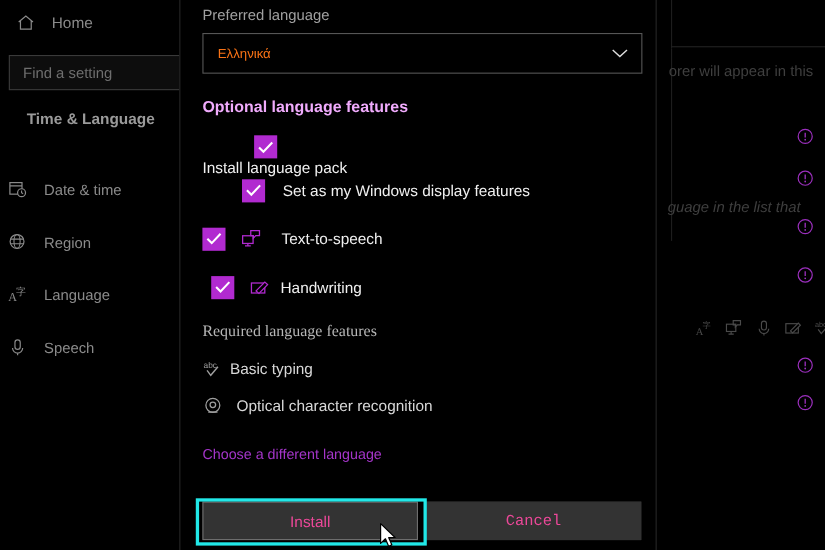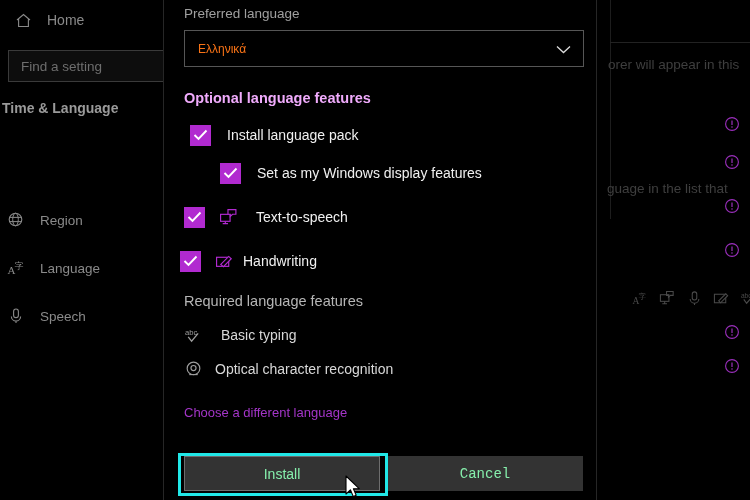--- a/index.html
+++ b/index.html
@@ -7,21 +7,21 @@
     width: 750px; height: 500px;
     background: #000;
     font-family: "Liberation Sans", sans-serif;
     overflow: hidden;
   }
   #root { position: relative; width: 750px; height: 500px; background: #000; }
 
   
   .bg-window { position: absolute; inset: 0; background: #000; }
 
-  .sidebar { position: absolute; left: 0; top: 0; width: 163px; height: 448px; background: #000; }
+  .sidebar { position: absolute; left: 0; top: 0; width: 163px; height: 448px; background: #000; text-align: center; }
 
   .home-row {
     position: absolute; left: 0; top: 6px; width: 163px; height: 28px;
     display: flex; align-items: center; gap: 14px; padding-left: 13px;
   }
   .home-label { color: #8a8a8a; font-size: 14px; }
 
   .search-box {
     position: absolute; left: 8px; top: 50px; width: 156px; height: 32px;
     border: 1px solid #3a3a3a; background: #0d0d0d;
@@ -89,21 +89,21 @@
   .link {
     position: absolute; left: 20px; top: 415px;
     color: #a435c9; font-size: 13px;
   }
 
   
   .btn {
     position: absolute; height: 35px; background: #333333;
     border: 1px solid #6d6d6d;
     display: flex; align-items: center; justify-content: center;
-    color: #86efac; font-size: 14px;
+    color: #ec4899; font-size: 14px;
   }
   .btn-install { left: 20px; top: 466px; width: 196px; }
   .btn-cancel  { left: 223px; top: 466px; width: 196px; border-color: #333333; font-family: Liberation Mono, monospace; }
 
   .focus-ring {
     position: absolute; left: 178px; top: 453px; width: 210px; height: 43px;
     border: 3px solid #21e8e8; background: transparent; pointer-events: none;
   }
 
   .cursor { position: absolute; left: 345px; top: 475px; width: 17px; height: 25px; }
@@ -125,20 +125,31 @@
         </span>
         <span class="home-label">Home</span>
       </div>
 
       <div class="search-box">
         <span class="search-ph">Find a setting</span>
       </div>
 
       <div class="section-title">Time &amp; Language</div>
 
+      <div class="nav-item" style="top:155px">
+        <span class="nav-ico">
+          <svg width="18" height="18" viewBox="0 0 18 18">
+            <rect x="2" y="3" width="11" height="10.5" fill="none" stroke="#8a8a8a" stroke-width="1.1"></rect>
+            <path d="M2 6 H13" stroke="#8a8a8a" stroke-width="1.1"></path>
+            <circle cx="12.6" cy="12.2" r="3.6" fill="#000" stroke="#8a8a8a" stroke-width="1.1"></circle>
+            <path d="M12.6 10.2 V12.2 L14 13.2" stroke="#8a8a8a" stroke-width="1" fill="none"></path>
+          </svg>
+        </span>
+        <span class="nav-label">Date &amp; time</span>
+      </div>
 
       <div class="nav-item" style="top:203px">
         <span class="nav-ico">
           <svg width="18" height="18" viewBox="0 0 18 18">
             <circle cx="8.5" cy="8.5" r="6.3" fill="none" stroke="#8a8a8a" stroke-width="1.1"></circle>
             <ellipse cx="8.5" cy="8.5" rx="2.8" ry="6.3" fill="none" stroke="#8a8a8a" stroke-width="1"></ellipse>
             <path d="M2.4 6.4 H14.6 M2.4 10.6 H14.6" stroke="#8a8a8a" stroke-width="1"></path>
           </svg>
         </span>
         <span class="nav-label">Region</span>
@@ -163,21 +174,21 @@
         </span>
         <span class="nav-label">Speech</span>
       </div>
     </div>
 
     <div class="bg-vline" style="left:610px; top:0; height:44px;"></div>
     <div class="bg-divider" style="left:610px; top:42px; width:140px;"></div>
     <div class="bg-vline" style="left:610px; top:44px; height:175px;"></div>
 
     <div class="bg-text" style="left:608px; top:57px;">orer will appear in this</div>
-    <div class="bg-text" style="left:607px; top:181px;">guage in the list that</div>
+    <div class="bg-text" style="left:607px; top:181px;font-style:italic;">guage in the list that</div>
 
     <div class="bg-icon-row">
       <span>
         <svg width="17" height="17" viewBox="0 0 18 18">
           <text x="0.5" y="15" font-size="10" fill="#4a4a4a" font-family="Liberation Serif, serif">A</text>
           <text x="7" y="9" font-size="8" fill="#4a4a4a" font-family="Liberation Sans, sans-serif">字</text>
         </svg>
       </span>
       <span>
         <svg width="17" height="17" viewBox="0 0 18 18">
@@ -215,21 +226,21 @@
       <span class="combo-val">Ελληνικά</span>
       <span>
         <svg width="15" height="9" viewBox="0 0 15 9">
             <path d="M1 1.5 L7.5 7.5 L14 1.5" fill="none" stroke="#dcdcdc" stroke-width="1.3"></path>
           </svg>
       </span>
     </div>
 
     <div class="hdr" style="top:100px">Optional language features</div>
 
-    <div class="feat-row" style="left:26px; top:133px;">
+    <div class="feat-row" style="left:4px; top:133px;flex-direction:column;">
       <span class="cb">
         <svg width="15" height="12" viewBox="0 0 15 12">
             <path d="M1.5 6 L5.5 10 L13.5 1.5" fill="none" stroke="#fff" stroke-width="1.9"></path>
           </svg>
       </span>
       <span class="feat-label" style="margin-left:16px">Install language pack</span>
     </div>
     <div class="info-ico" style="left:560px; top:126px;">
       <svg width="16" height="16" viewBox="0 0 16 16">
           <circle cx="8" cy="8" r="6.4" fill="none" stroke="#9b2fbd" stroke-width="1.1"></circle>
@@ -270,21 +281,21 @@
       <span class="feat-label" style="margin-left:18px">Text-to-speech</span>
     </div>
     <div class="info-ico" style="left:560px; top:208px;">
       <svg width="16" height="16" viewBox="0 0 16 16">
           <circle cx="8" cy="8" r="6.4" fill="none" stroke="#9b2fbd" stroke-width="1.1"></circle>
           <path d="M8 4.6 V9" stroke="#9b2fbd" stroke-width="1.2"></path>
           <circle cx="8" cy="11" r="0.8" fill="#9b2fbd"></circle>
         </svg>
     </div>
 
-    <div class="feat-row" style="left:16px; top:259px;">
+    <div class="feat-row" style="left:28px; top:259px;">
       <span class="cb">
         <svg width="15" height="12" viewBox="0 0 15 12">
             <path d="M1.5 6 L5.5 10 L13.5 1.5" fill="none" stroke="#fff" stroke-width="1.9"></path>
           </svg>
       </span>
       <span style="margin-left:14px; display:flex; align-items:center;">
         <svg width="19" height="19" viewBox="0 0 18 18">
           <rect x="1.5" y="5" width="11.5" height="8.6" fill="none" stroke="#b12ad0" stroke-width="1.1"></rect>
           <path d="M5.5 11.8 L13 4.2 L15.4 6.4 L8 14 z" fill="#000" stroke="#b12ad0" stroke-width="1.1"></path>
         </svg>
@@ -292,30 +303,30 @@
       <span class="feat-label" style="margin-left:9px">Handwriting</span>
     </div>
     <div class="info-ico" style="left:560px; top:252px;">
       <svg width="16" height="16" viewBox="0 0 16 16">
           <circle cx="8" cy="8" r="6.4" fill="none" stroke="#9b2fbd" stroke-width="1.1"></circle>
           <path d="M8 4.6 V9" stroke="#9b2fbd" stroke-width="1.2"></path>
           <circle cx="8" cy="11" r="0.8" fill="#9b2fbd"></circle>
         </svg>
     </div>
 
-    <div class="hdr" style="top:303px; color:#b6b6b6; font-weight:400;">Required language features</div>
+    <div class="hdr" style="top:303px; color:#b6b6b6; font-weight:400;font-family:Liberation Serif, serif;">Required language features</div>
 
     <div class="feat-row" style="left:20px; top:333px;">
       <span style="display:flex; align-items:center; width:22px;">
         <svg width="19" height="19" viewBox="0 0 18 18">
           <text x="1" y="8.5" font-size="7.2" fill="#9e9e9e" font-family="Liberation Sans, sans-serif">abc</text>
           <path d="M4 10.2 L7.2 14.4 L13.4 7" fill="none" stroke="#9e9e9e" stroke-width="1.2"></path>
         </svg>
       </span>
-      <span class="feat-label req" style="margin-left:15px">Basic typing</span>
+      <span class="feat-label req" style="margin-left:3px">Basic typing</span>
     </div>
     <div class="info-ico" style="left:560px; top:334px;">
       <svg width="16" height="16" viewBox="0 0 16 16">
           <circle cx="8" cy="8" r="6.4" fill="none" stroke="#9b2fbd" stroke-width="1.1"></circle>
           <path d="M8 4.6 V9" stroke="#9b2fbd" stroke-width="1.2"></path>
           <circle cx="8" cy="11" r="0.8" fill="#9b2fbd"></circle>
         </svg>
     </div>
 
     <div class="feat-row" style="left:20px; top:367px;text-align:center;">

